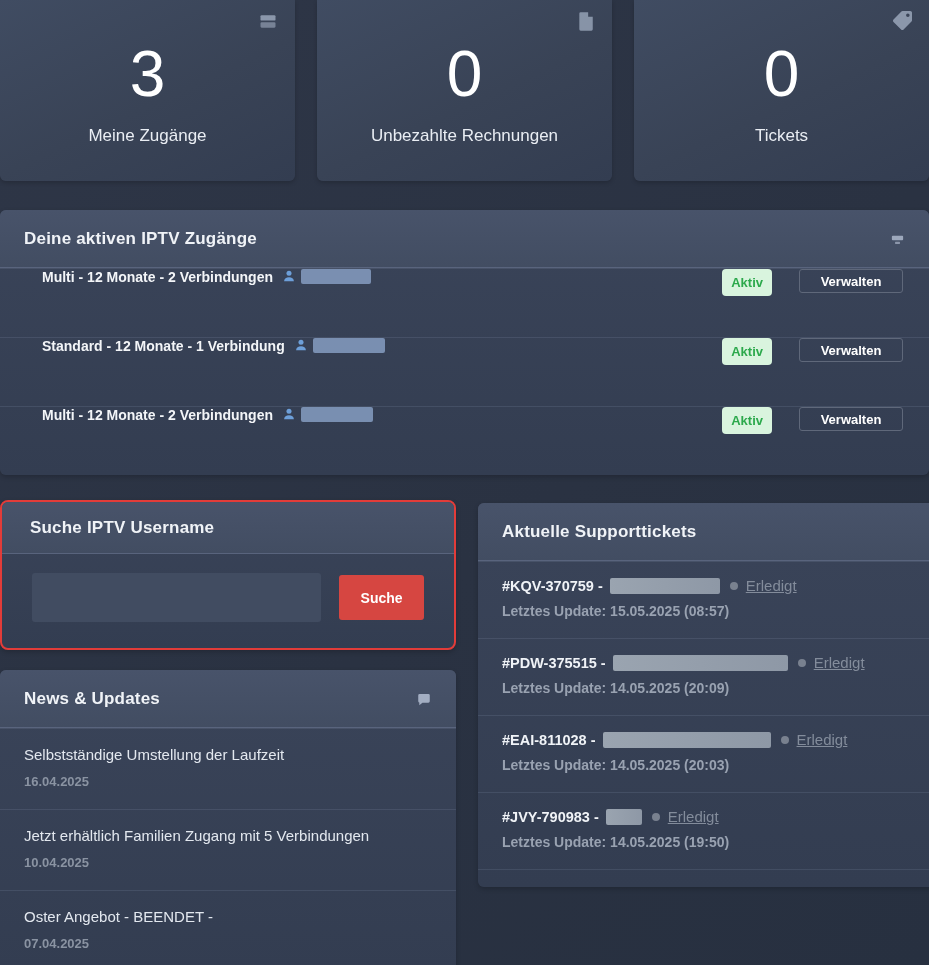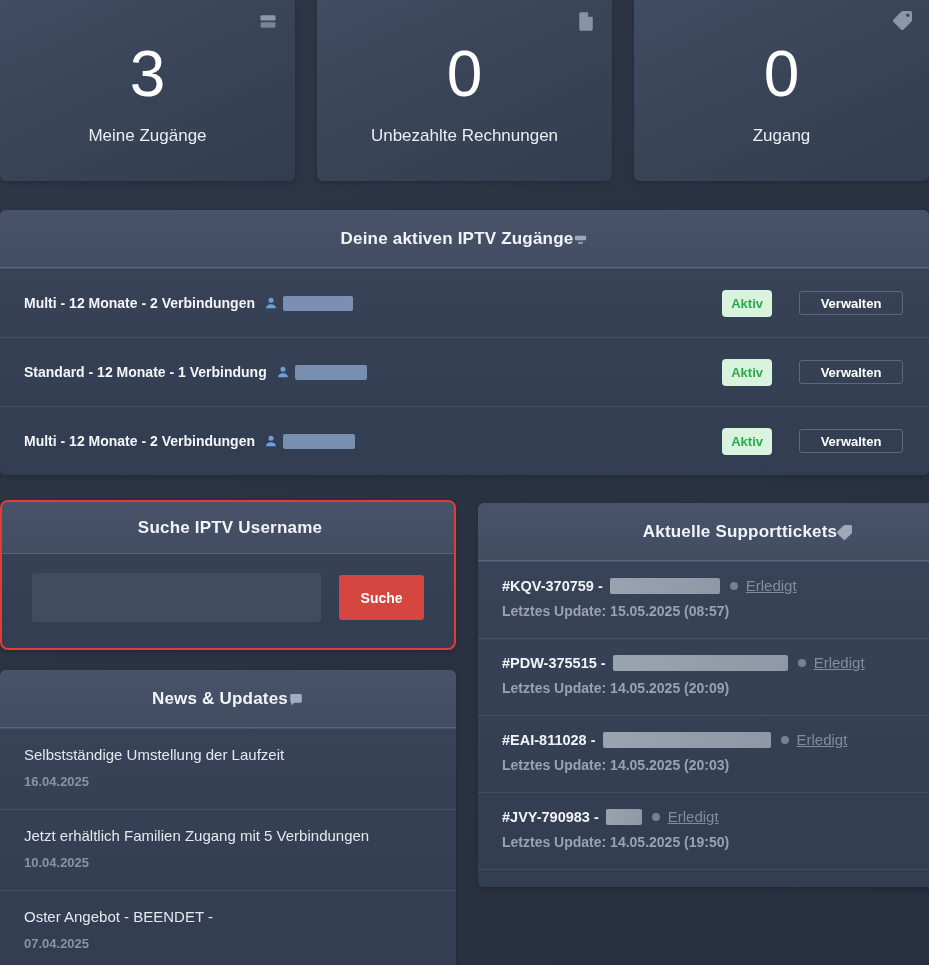--- a/index.html
+++ b/index.html
@@ -24,32 +24,32 @@
   .stat-value { font-size:64px; font-weight:400; color:#ffffff; line-height:1; margin-top:6px; }
   .stat-label { font-size:17px; color:#e9edf3; margin-top:20px; }
 
   
   .panel {
     border-radius:6px; overflow:hidden;
     background:linear-gradient(180deg,#3a4459 0%,#333d51 100%);
     box-shadow:0 2px 5px rgba(0,0,0,.2);
   }
   .panel-header {
-    display:flex; align-items:center; justify-content:center;
+    display:flex; align-items:center; justify-content:space-between;
     padding:19px 24px 18px 24px;
     background:linear-gradient(180deg,#48536a 0%,#424d62 100%);
     border-bottom:1px solid rgba(150,165,195,.22);
   }
   .panel-title { font-size:17px; font-weight:700; color:#f0f3f7; letter-spacing:.2px; }
   .panel-header .hdr-icon { color:#a7b2c6; opacity:.9; }
 
   
   .subs-panel { margin-top:29px; }
   .sub-row {
-    display:flex; align-items:center; height:69px; padding:0 26px 0 24px;
+    display:flex; align-items:flex-start; height:69px; padding:0 26px 0 42px;
     border-top:1px solid rgba(160,175,205,.14);
   }
   .sub-row:first-of-type { border-top:none; }
   .plan-name { font-size:14px; font-weight:700; color:#f3f5f8; }
   .user-icon { color:#6d9fd9; margin:0 5px 0 9px; display:inline-flex; }
   .redacted { display:inline-block; height:15px; border-radius:2px; background:#7d93b6; opacity:.95; }
   .row-spacer { flex:1; }
   .status-badge {
     background:#d9f4de; color:#2ca94c; font-size:13px; font-weight:700;
     padding:6px 9px; border-radius:4px; margin-right:27px;
@@ -125,21 +125,21 @@
       <div class="stat-value">0</div>
       <div class="stat-label">Unbezahlte Rechnungen</div>
     </div>
     <div class="stat-card">
       <span class="card-icon">
         <svg class="icon-svg" width="19" height="19" viewBox="0 0 512 512" fill="currentColor" style="transform:rotate(90deg)">
             <path d="M0 252V48C0 21.5 21.5 0 48 0h204.1a48 48 0 0 1 33.9 14.1l211.9 211.9c18.7 18.7 18.7 49.1 0 67.9L293.8 497.9c-18.7 18.7-49.1 18.7-67.9 0L14.1 286A48 48 0 0 1 0 252zm112-188a48 48 0 1 0 0 96 48 48 0 0 0 0-96z"></path>
           </svg>
       </span>
       <div class="stat-value">0</div>
-      <div class="stat-label">Zugang</div>
+      <div class="stat-label">Tickets</div>
     </div>
   </div>
 
   <div class="panel subs-panel">
     <div class="panel-header">
       <span class="panel-title">Deine aktiven IPTV Zugänge</span>
       <span class="hdr-icon">
         <svg class="icon-svg" width="15" height="15" viewBox="0 0 24 24" fill="currentColor">
             <rect x="3" y="6" width="18" height="7" rx="1.4"></rect>
             <rect x="8" y="15.5" width="8" height="3.5" rx="1" opacity=".8"></rect>

